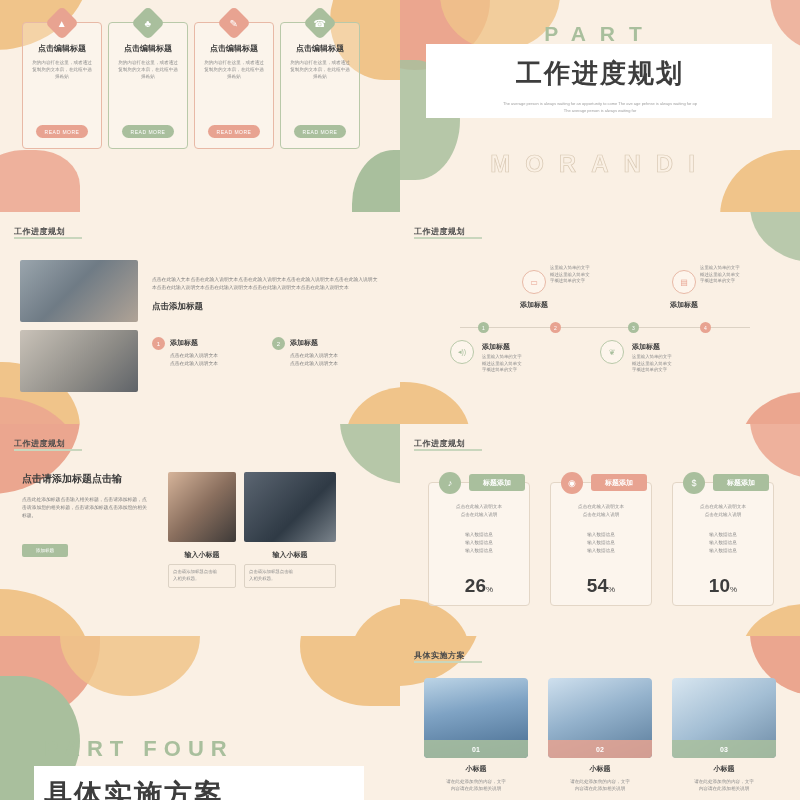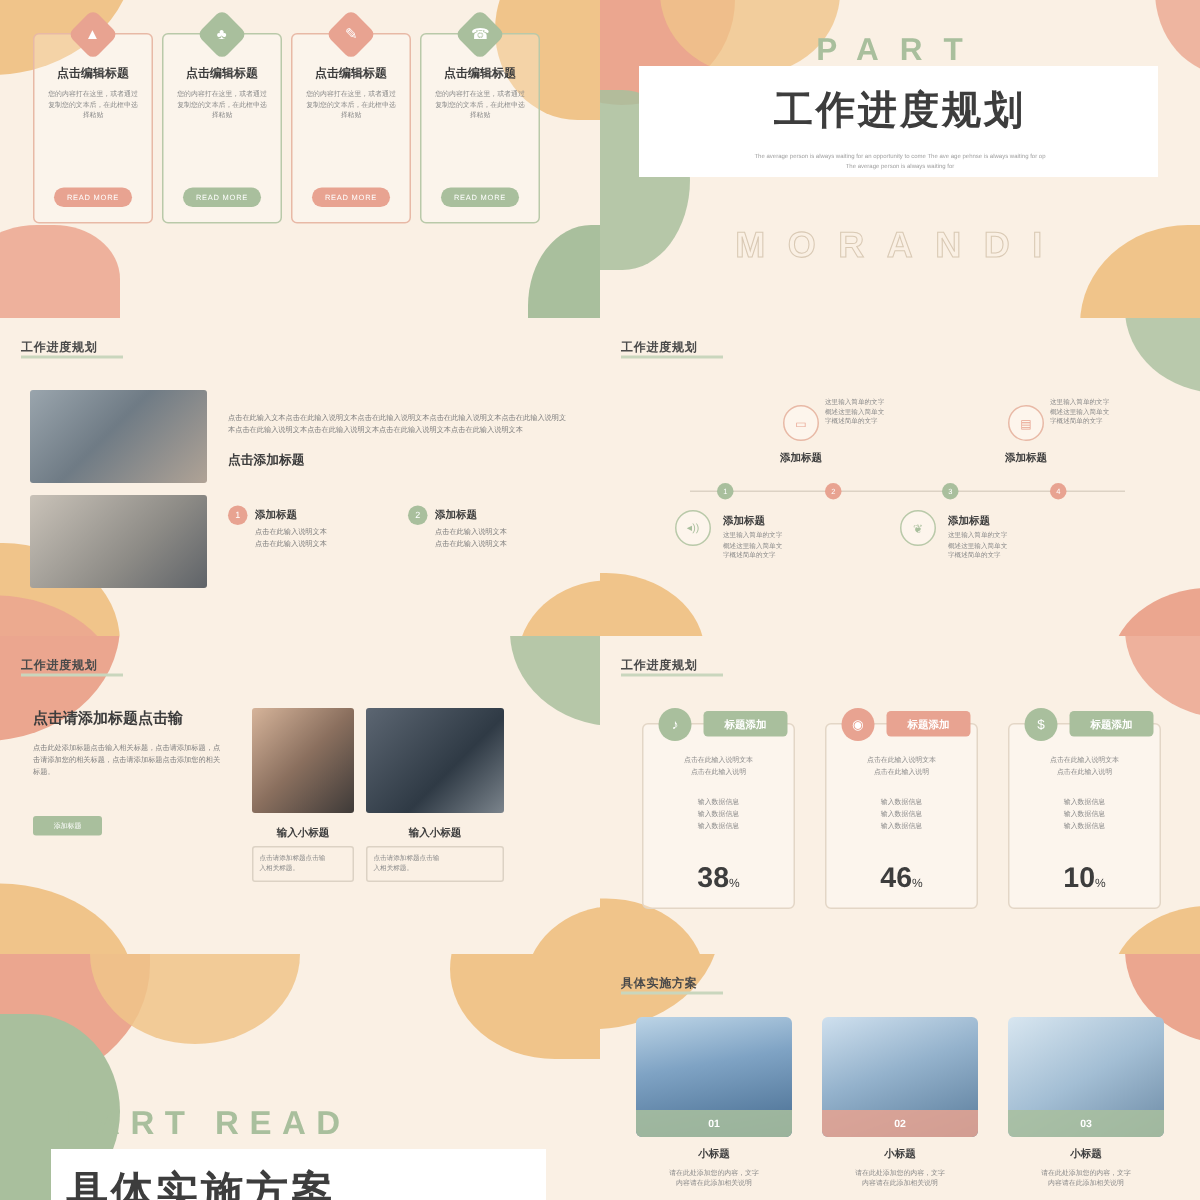--- a/index.html
+++ b/index.html
@@ -363,34 +363,34 @@
   <div class="statcard" style="left:28px;">
     <div class="badge b-green">
         <span>♪</span>
       </div>
     <div class="sc-title">标题添加</div>
     <div class="sc-body" style="white-space:pre-line;">点击在此输入说明文本
 点击在此输入说明</div>
     <div class="sc-list" style="white-space:pre-line;">输入数据信息
 输入数据信息
 输入数据信息</div>
-    <div class="sc-num"><span>38</span><small>%</small></div>
+    <div class="sc-num"><span>26</span><small>%</small></div>
   </div>
 
   <div class="statcard" style="left:150px;">
     <div class="badge b-salmon">
         <span>◉</span>
       </div>
     <div class="sc-title s">标题添加</div>
     <div class="sc-body" style="white-space:pre-line;">点击在此输入说明文本
 点击在此输入说明</div>
     <div class="sc-list" style="white-space:pre-line;">输入数据信息
 输入数据信息
 输入数据信息</div>
-    <div class="sc-num"><span>46</span><small>%</small></div>
+    <div class="sc-num"><span>54</span><small>%</small></div>
   </div>
 
   <div class="statcard" style="left:272px;">
     <div class="badge b-green">
         <span>$</span>
       </div>
     <div class="sc-title">标题添加</div>
     <div class="sc-body" style="white-space:pre-line;">点击在此输入说明文本
 点击在此输入说明</div>
     <div class="sc-list" style="white-space:pre-line;">输入数据信息
@@ -400,21 +400,21 @@
   </div>
 </div>
 
 <div class="page p7">
   <div class="blob blob-salmon" style="left:-50px;top:-40px;width:150px;height:130px;border-radius:0 0 70% 40%;"></div>
   <div class="blob blob-orange" style="left:60px;top:-60px;width:140px;height:120px;border-radius:0 0 60% 60%;opacity:.85"></div>
   <div class="blob blob-green" style="left:-40px;top:40px;width:120px;height:130px;border-radius:0 70% 70% 0;"></div>
   <div class="blob blob-orange" style="left:300px;top:-50px;width:140px;height:120px;border-radius:50% 0 0 50%;"></div>
 
   <div class="p7-white"></div>
-  <div class="p7-part">PART READ</div>
+  <div class="p7-part">PART FOUR</div>
   <div class="p7-main">具体实施方案</div>
 
 </div>
 
 <div class="page p8">
   <div class="blob blob-orange" style="left:-40px;top:-50px;width:120px;height:100px;border-radius:0 0 70% 0;"></div>
   <div class="blob blob-salmon" style="left:350px;top:-30px;width:100px;height:90px;border-radius:0 0 0 70%;"></div>
 
   <div class="sec-title">具体实施方案</div>
   <div class="sec-underline"></div>

